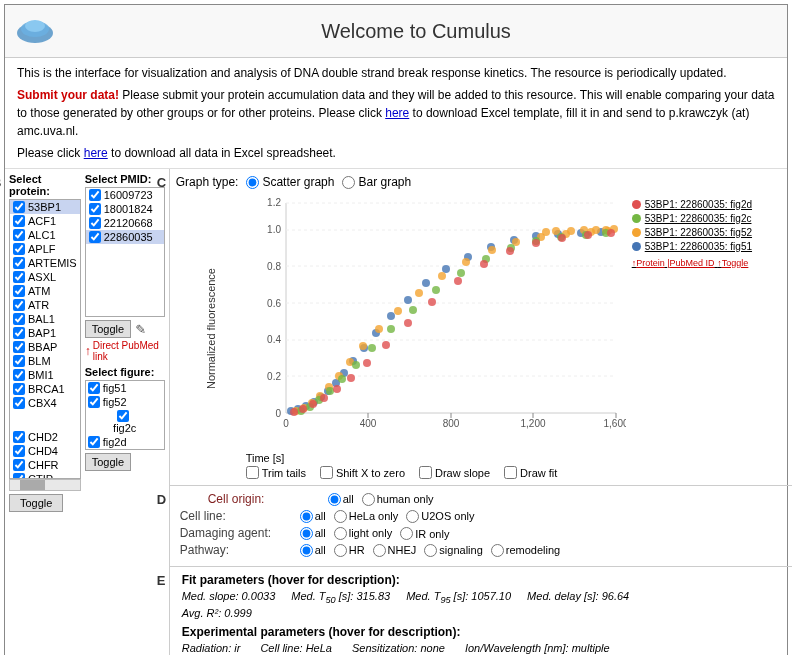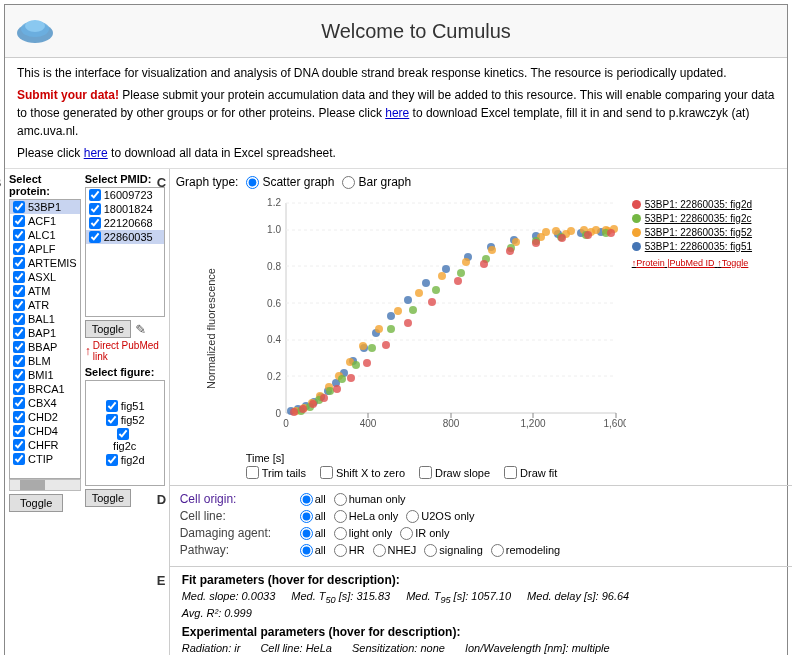--- a/index.html
+++ b/index.html
@@ -112,21 +112,21 @@
                   <span>BMI1</span>
                 </div>
                 <div style="display: flex; align-items: flex-end; padding: 1px 3px; font-size: 11px; cursor: pointer;">
                   <input type="checkbox" checked="" style="margin-right: 3px; width: 12px; height: 12px;">
                   <span>BRCA1</span>
                 </div>
                 <div style="display: flex; align-items: center; padding: 1px 3px; font-size: 11px; cursor: pointer;">
                   <input type="checkbox" checked="" style="margin-right: 3px; width: 12px; height: 12px;">
                   <span>CBX4</span>
                 </div>
-                <div style="display: flex; align-items: flex-start; padding: 1px 3px; font-size: 11px; cursor: pointer;">
+                <div style="display: flex; align-items: flex-start; padding: 1px 3px; font-size: 11px; cursor: pointer; margin-top: 20px;">
                   <input type="checkbox" checked="" style="margin-right: 3px; width: 12px; height: 12px;">
                   <span>CHD2</span>
                 </div>
                 <div style="display: flex; align-items: center; padding: 1px 3px; font-size: 11px; cursor: pointer;">
                   <input type="checkbox" checked="" style="margin-right: 3px; width: 12px; height: 12px;">
                   <span>CHD4</span>
                 </div>
                 <div style="display: flex; align-items: center; padding: 1px 3px; font-size: 11px; cursor: pointer;">
                   <input type="checkbox" checked="" style="margin-right: 3px; width: 12px; height: 12px;">
                   <span>CHFR</span>
@@ -172,21 +172,21 @@
             <a href="#" style="font-size:13px; color:#555; text-decoration:none;">✎</a>
           </div>
 
           <div style="margin-top:2px; display:flex; align-items:center; gap:2px;">
             <span style="color:#cc0000; font-size:12px;">↑</span>
             <a href="#" style="color:#cc0000; font-size:10px; text-decoration:none;">Direct PubMed link</a>
           </div>
 
           <div style="margin-top:4px;">
             <div style="font-size:11px; font-weight:bold; margin-bottom:2px;">Select figure:</div>
-            <div style="border:1px solid #aaa; padding:18px;" id="figure-list">
+            <div style="border:1px solid #aaa; padding:0;" id="figure-list">
 
             <div style="display: flex; align-items: center; font-size: 11px; padding: 1px 2px;">
                   <input type="checkbox" checked="" style="margin-right: 3px; width: 12px; height: 12px;">
                   <span>fig51</span>
                 </div>
                 <div style="display: flex; align-items: center; font-size: 11px; padding: 1px 2px;">
                   <input type="checkbox" checked="" style="margin-right: 3px; width: 12px; height: 12px;">
                   <span>fig52</span>
                 </div>
                 <div style="display: flex; align-items: center; font-size: 11px; padding: 1px 2px; flex-direction: column;">
@@ -398,42 +398,42 @@
             <input type="checkbox" style="">
             <span>Draw fit</span>
           </label>
         </div>
       </div>
 
       <div style="padding:6px 10px; border-bottom:1px solid #ccc; position:relative;">
         <span style="position:absolute; left:-13px; top:6px; font-weight:bold; font-size:13px; color:#333;">D</span>
 
         <div style="display:flex; align-items:center; margin-bottom:3px;">
-          <span style="width:120px; font-size:12px; color:#4c1d95;">Cell origin:</span>
+          <span style="width:120px; font-size:12px; color:#7f1d1d;margin-left:28px;">Cell origin:</span>
           <div style="display:flex; align-items:center; gap:8px; font-size:11px;">
             <label style="display:flex;align-items:center;gap:2px;"><input type="radio" name="cellorigin" value="all" checked="" style=""> all</label>
             <label style="display:flex;align-items:center;gap:2px;"><input type="radio" name="cellorigin" value="human" style=""> human only</label>
           </div>
         </div>
 
         <div style="display:flex; align-items:center; margin-bottom:3px;">
           <span style="width:120px; font-size:12px; color:#444;">Cell line:</span>
           <div style="display:flex; align-items:center; gap:8px; font-size:11px;">
             <label style="display:flex;align-items:center;gap:2px;"><input type="radio" name="cellline" value="all" checked="" style=""> all</label>
             <label style="display:flex;align-items:center;gap:2px;"><input type="radio" name="cellline" value="hela" style=""> HeLa only</label>
             <label style="display:flex;align-items:center;gap:2px;"><input type="radio" name="cellline" value="u2os" style=""> U2OS only</label>
           </div>
         </div>
 
         <div style="display:flex; align-items:center; margin-bottom:3px;">
           <span style="width:120px; font-size:12px; color:#444;">Damaging agent:</span>
           <div style="display:flex; align-items:center; gap:8px; font-size:11px;">
             <label style="display:flex;align-items:center;gap:2px;"><input type="radio" name="damaging" value="all" checked="" style=""> all</label>
             <label style="display:flex;align-items:center;gap:2px;"><input type="radio" name="damaging" value="light" style=""> light only</label>
-            <label style="display:flex;align-items:center;gap:2px;"><input type="radio" name="damaging" value="ir" style=""> IR only</label>
+            <label style="display:flex;align-items:flex-end;gap:2px;"><input type="radio" name="damaging" value="ir" style=""> IR only</label>
           </div>
         </div>
 
         <div style="display:flex; align-items:center; margin-bottom:3px;">
           <span style="width:120px; font-size:12px; color:#444;">Pathway:</span>
           <div style="display:flex; align-items:center; gap:8px; font-size:11px;">
             <label style="display:flex;align-items:center;gap:2px;"><input type="radio" name="pathway" value="all" checked="" style=""> all</label>
             <label style="display:flex;align-items:center;gap:2px;"><input type="radio" name="pathway" value="hr" style=""> HR</label>
             <label style="display:flex;align-items:center;gap:2px;"><input type="radio" name="pathway" value="nhej" style=""> NHEJ</label>
             <label style="display:flex;align-items:center;gap:2px;"><input type="radio" name="pathway" value="signaling" style=""> signaling</label>

